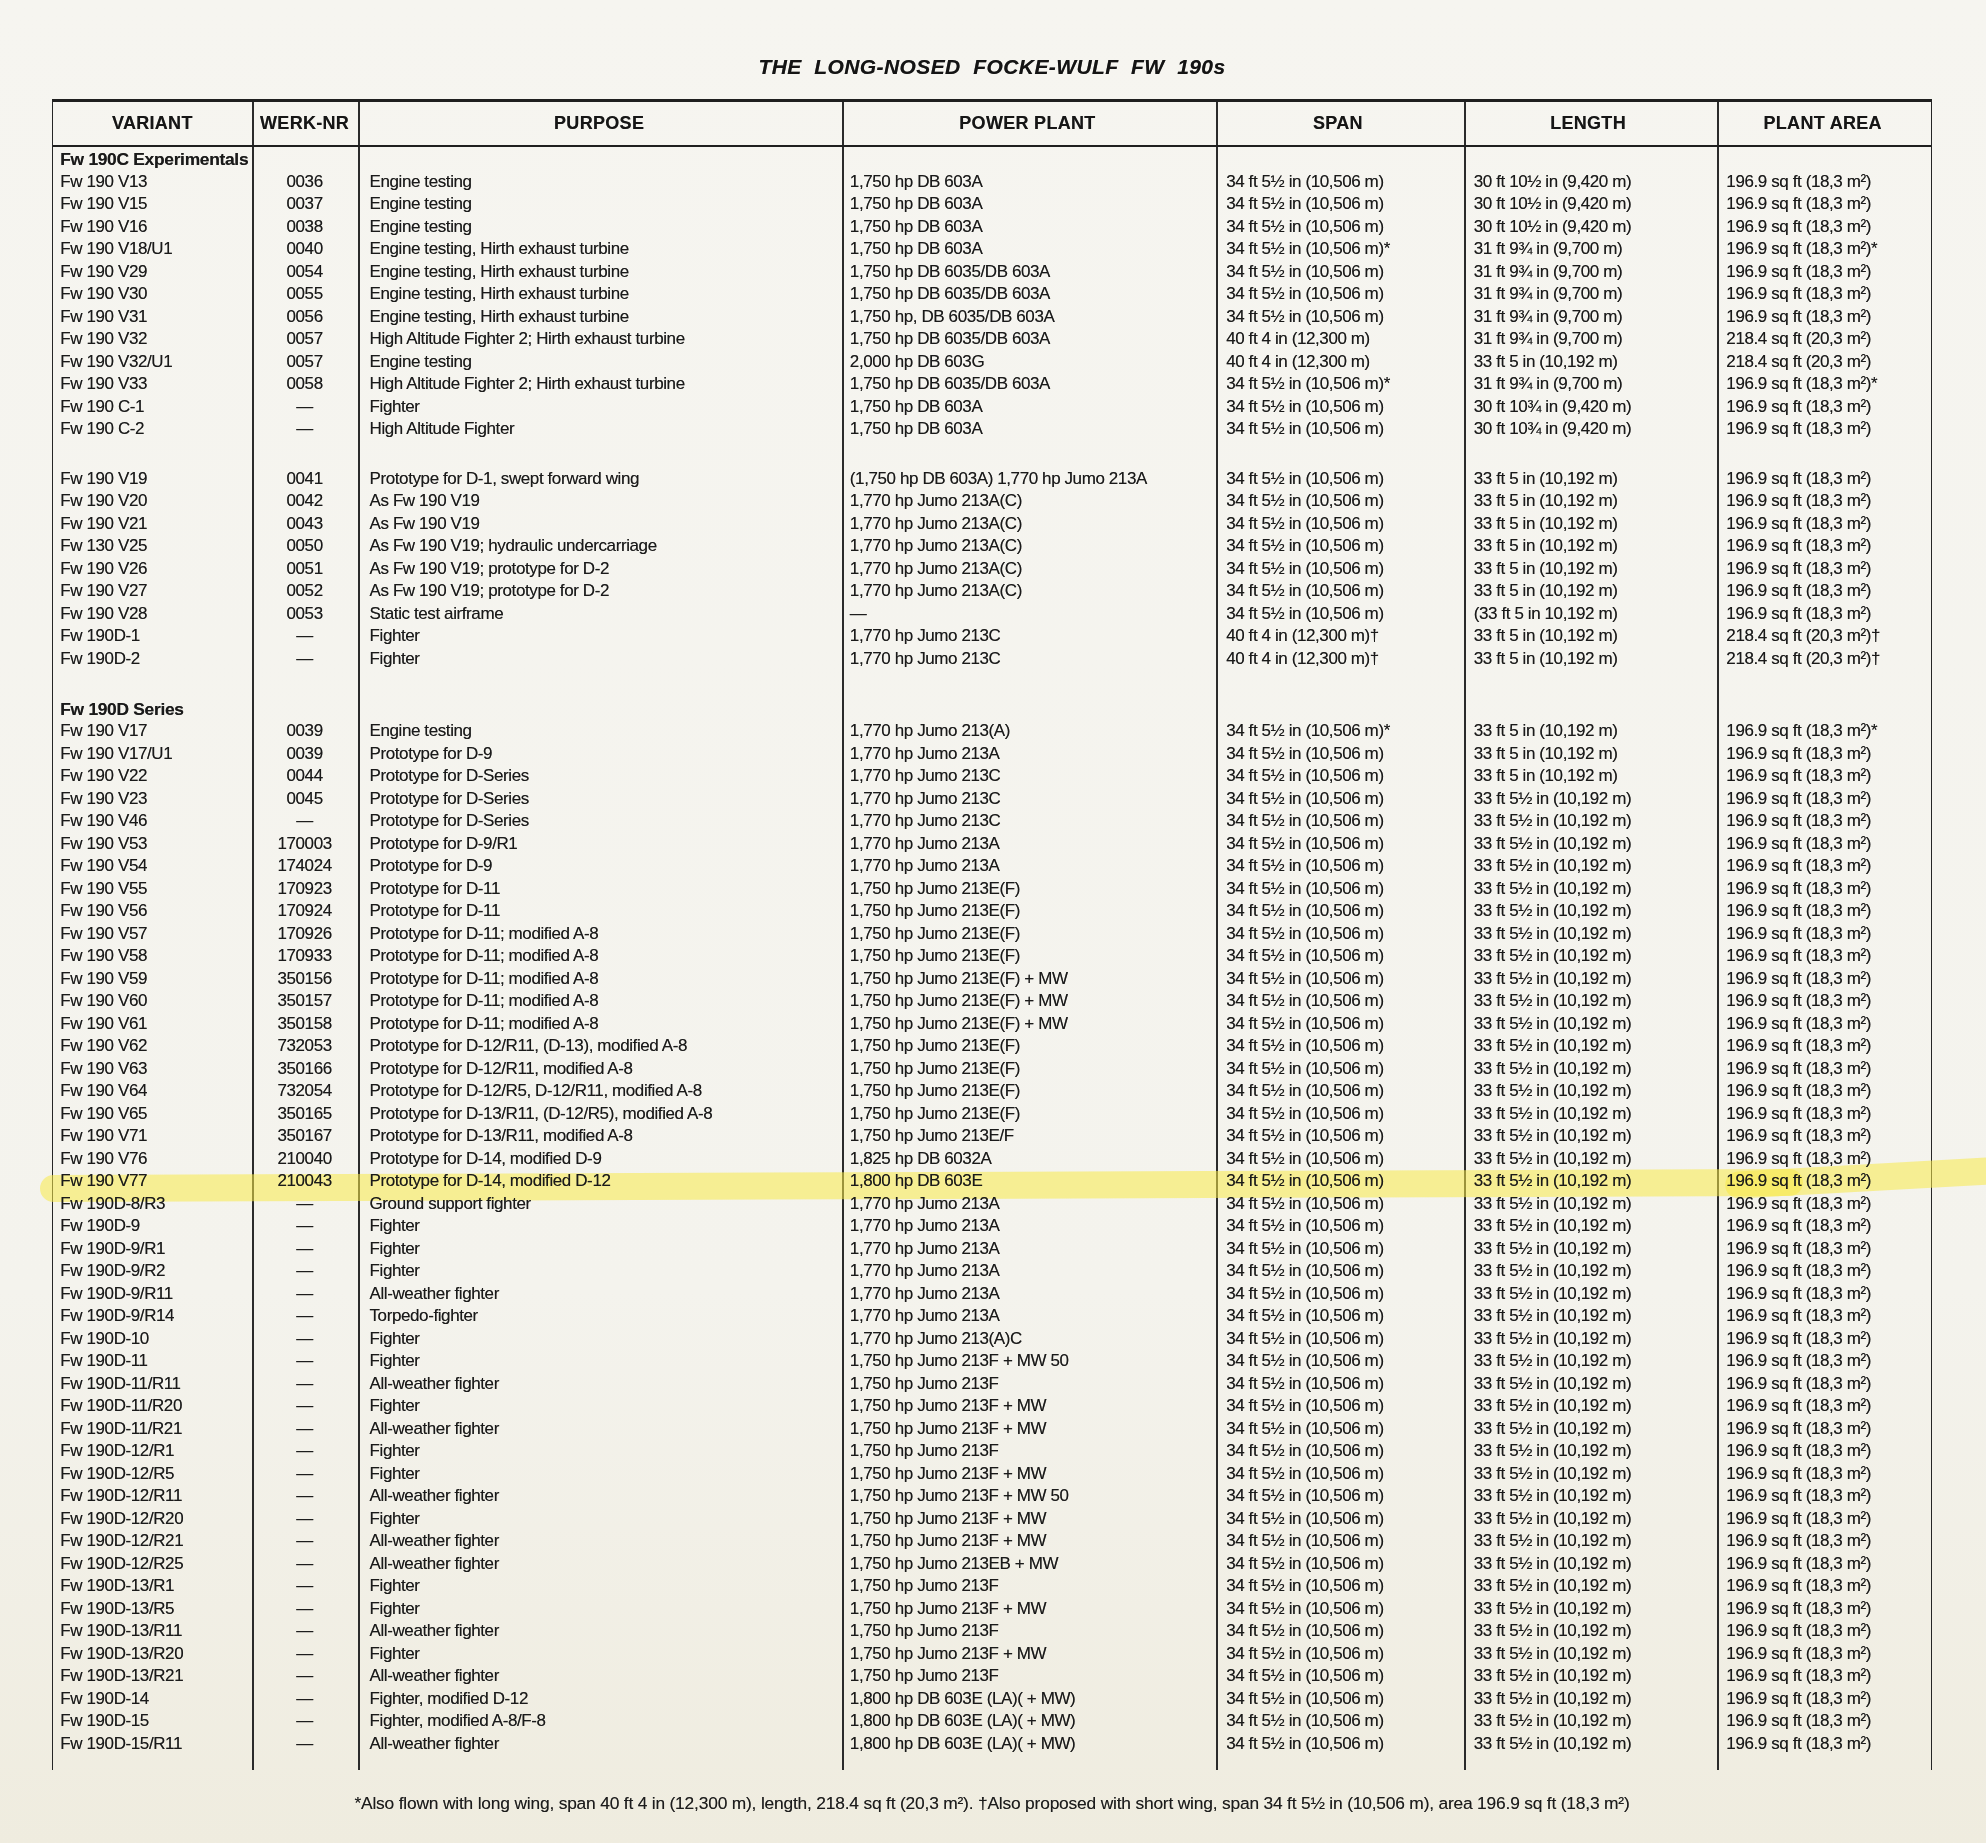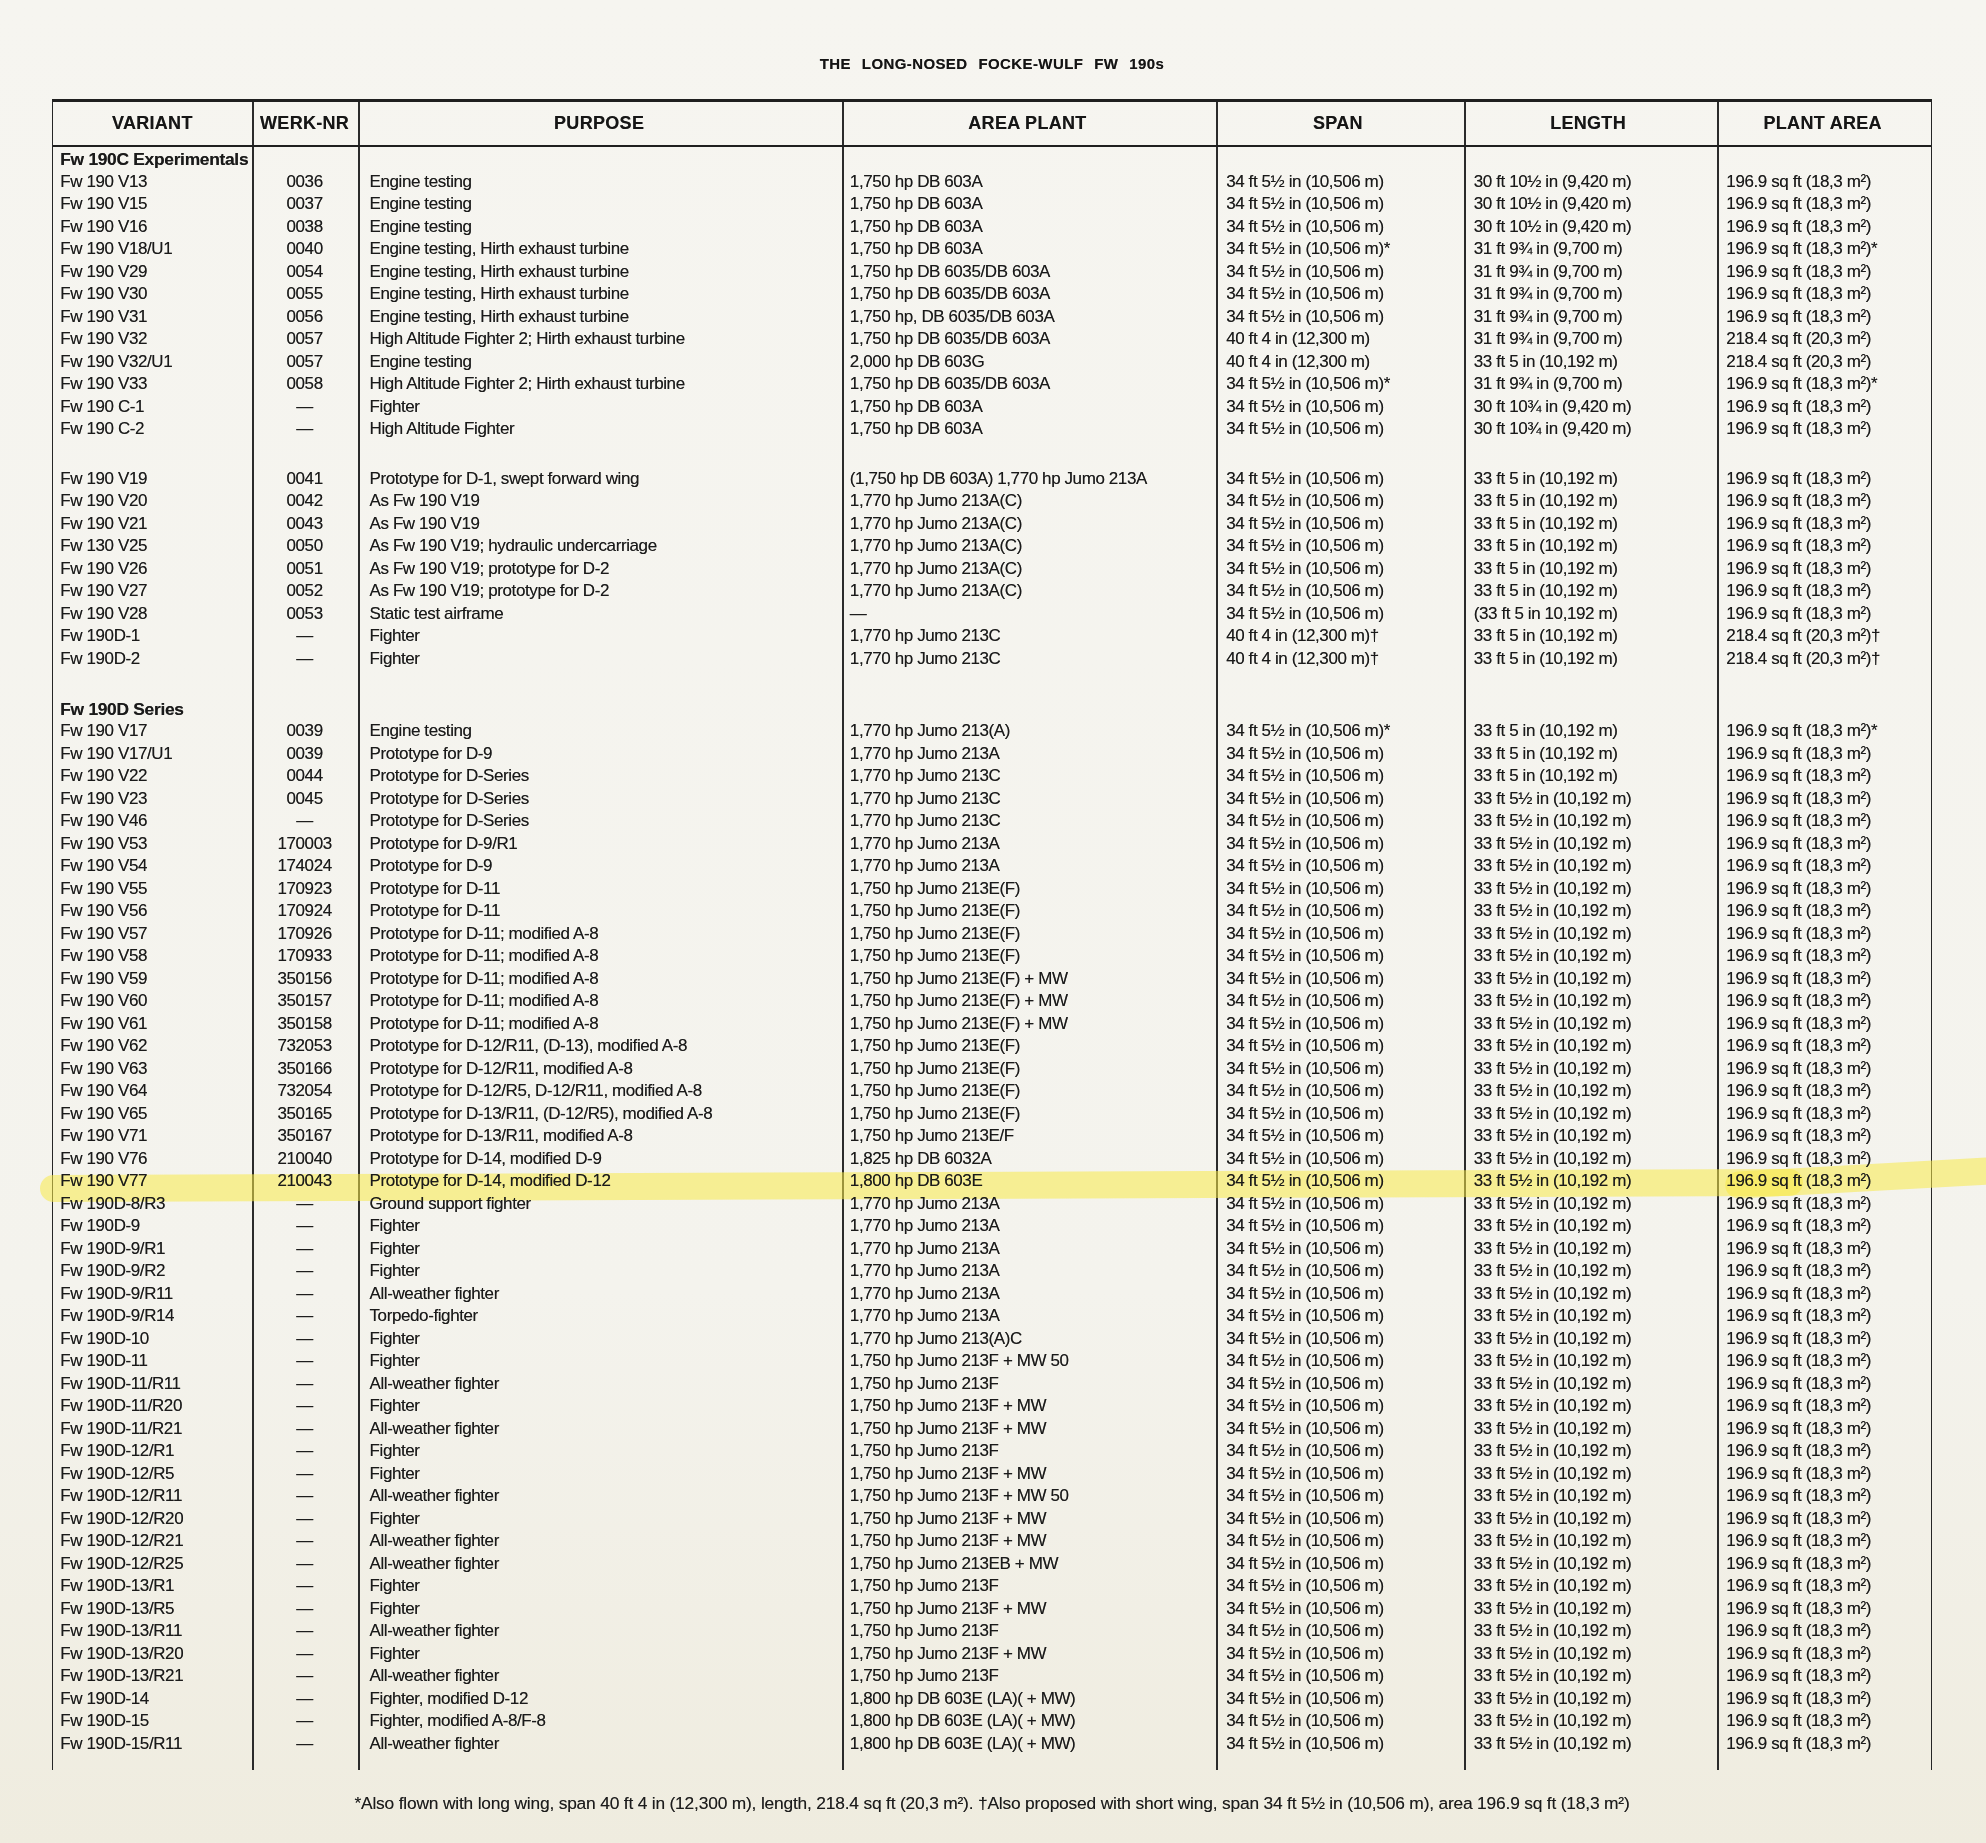--- a/index.html
+++ b/index.html
@@ -4,22 +4,23 @@
 <style>
   html,body{margin:0;padding:0;}
   body{
     width:1986px;height:1844px;position:relative;overflow:hidden;
     background:linear-gradient(180deg,#f6f5f0 0%,#f4f3ed 70%,#efecdf 100%);
     font-family:"Liberation Sans",sans-serif;color:#181818;
   }
   .page{position:absolute;inset:0;}
   .page-title{
     position:absolute;top:55px;left:52px;width:1880px;text-align:center;
-    font-size:15px;font-weight:bold;letter-spacing:0.4px;word-spacing:6.4px;color:#141414;
+    font-size:21px;font-weight:bold;letter-spacing:0.4px;word-spacing:6.4px;color:#141414;
     text-shadow:0 0 0.5px rgba(0,0,0,.55);
+    font-style:italic;
   }
   .data-table{
     position:absolute;left:52px;top:99px;width:1880px;
     border-top:3.7px solid #1f1f1f;border-left:1.8px solid #262626;border-right:1.8px solid #262626;
     padding-bottom:14.6px;box-sizing:border-box;
   }
   .vline{position:absolute;top:0;bottom:0;width:1.8px;background:#2b2b2b;z-index:1;}
   .vl1{left:199px}.vl2{left:305px}.vl3{left:789px}.vl4{left:1163px}.vl5{left:1411px}.vl6{left:1664px}
   .thead{
     position:relative;z-index:3;display:flex;height:43px;align-items:stretch;
@@ -70,21 +71,21 @@
     <div class="vline vl2"></div>
     <div class="vline vl3"></div>
     <div class="vline vl4"></div>
     <div class="vline vl5"></div>
     <div class="vline vl6"></div>
 
     <div class="thead">
       <div class="th w0">VARIANT</div>
       <div class="th w1">WERK-NR</div>
       <div class="th w2">PURPOSE</div>
-      <div class="th w3">AREA PLANT</div>
+      <div class="th w3">POWER PLANT</div>
       <div class="th w4">SPAN</div>
       <div class="th w5">LENGTH</div>
       <div class="th w6">PLANT AREA</div>
     </div>
 
     <div class="tbody" id="tbody">
         <div class="row section-row">
           <div class="cell section-label">Fw 190C Experimentals</div>
         </div>
         <div class="row data-row">

